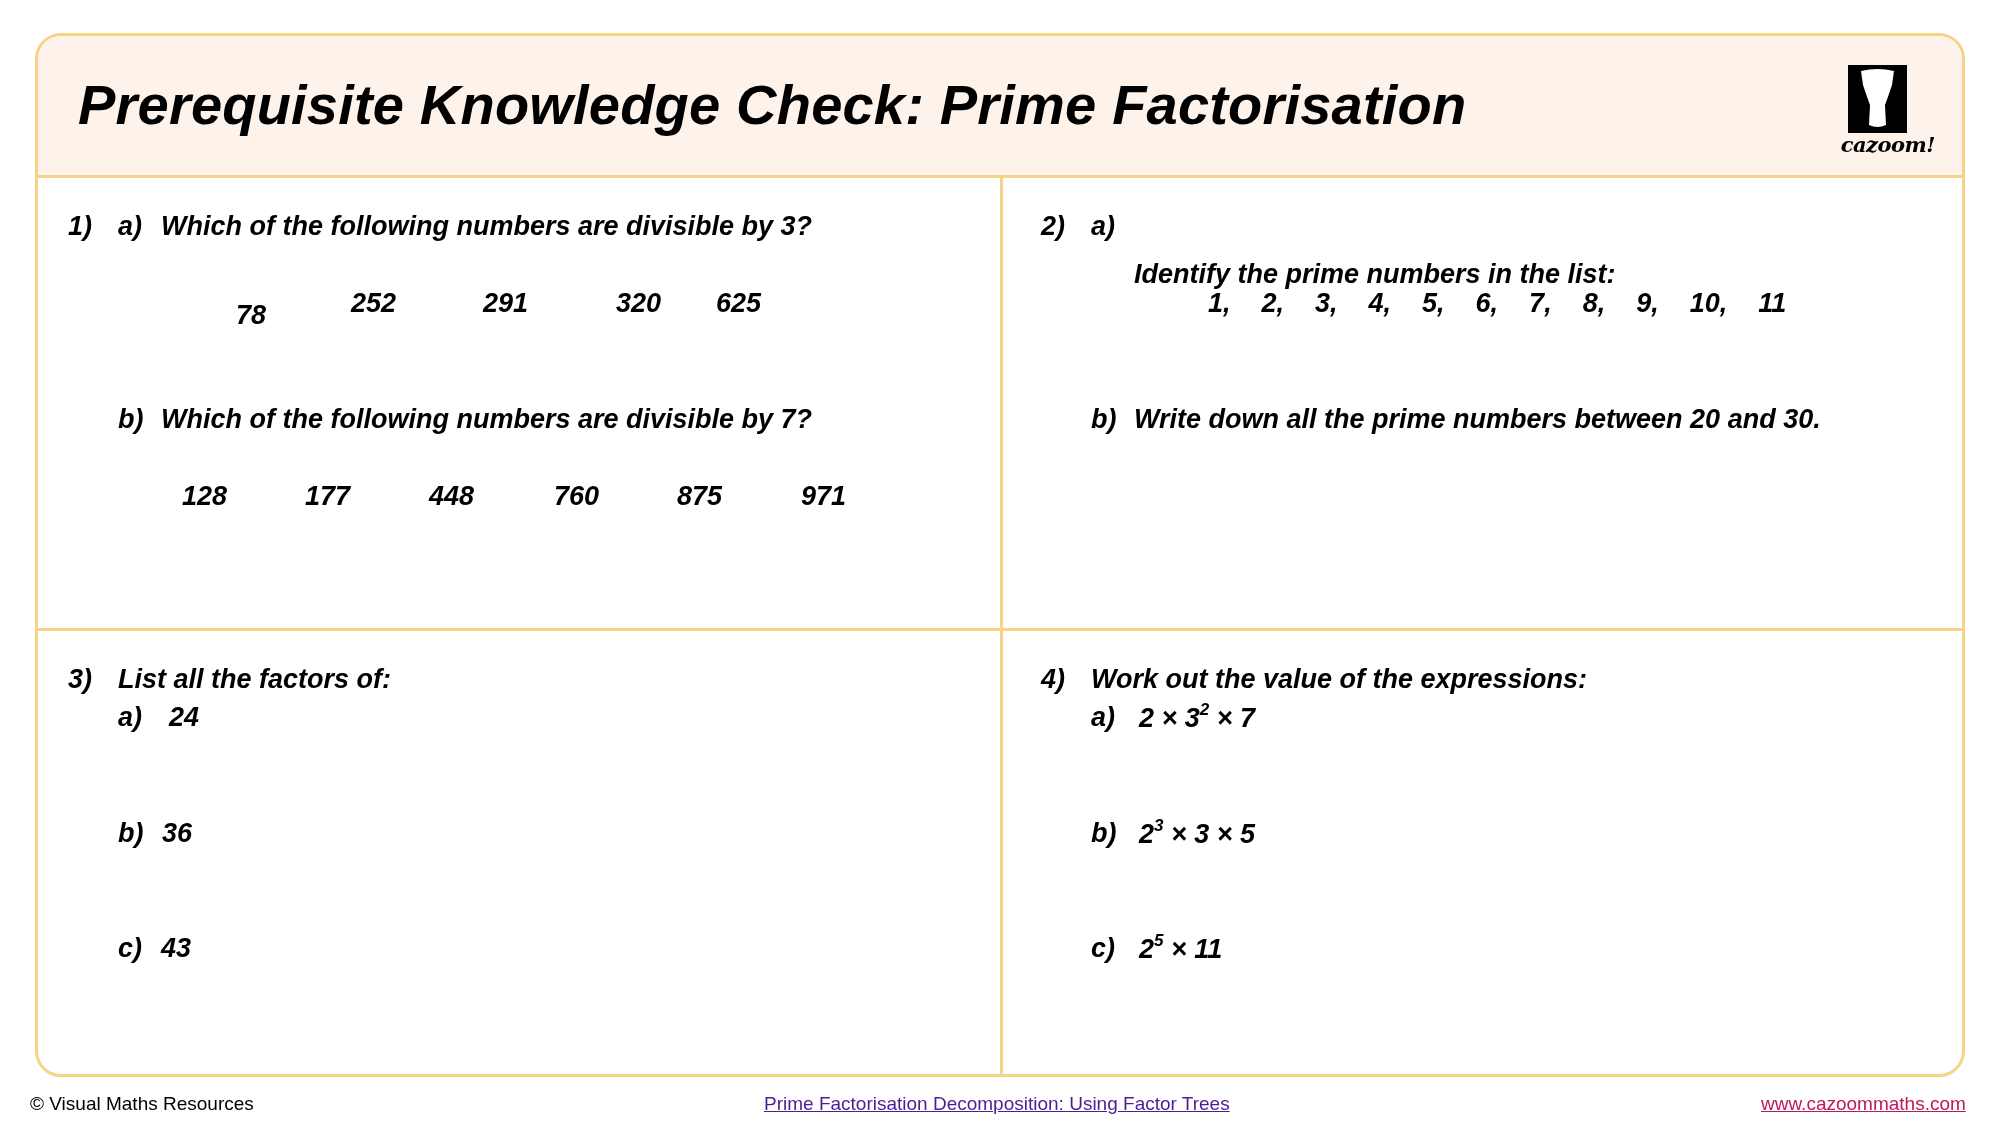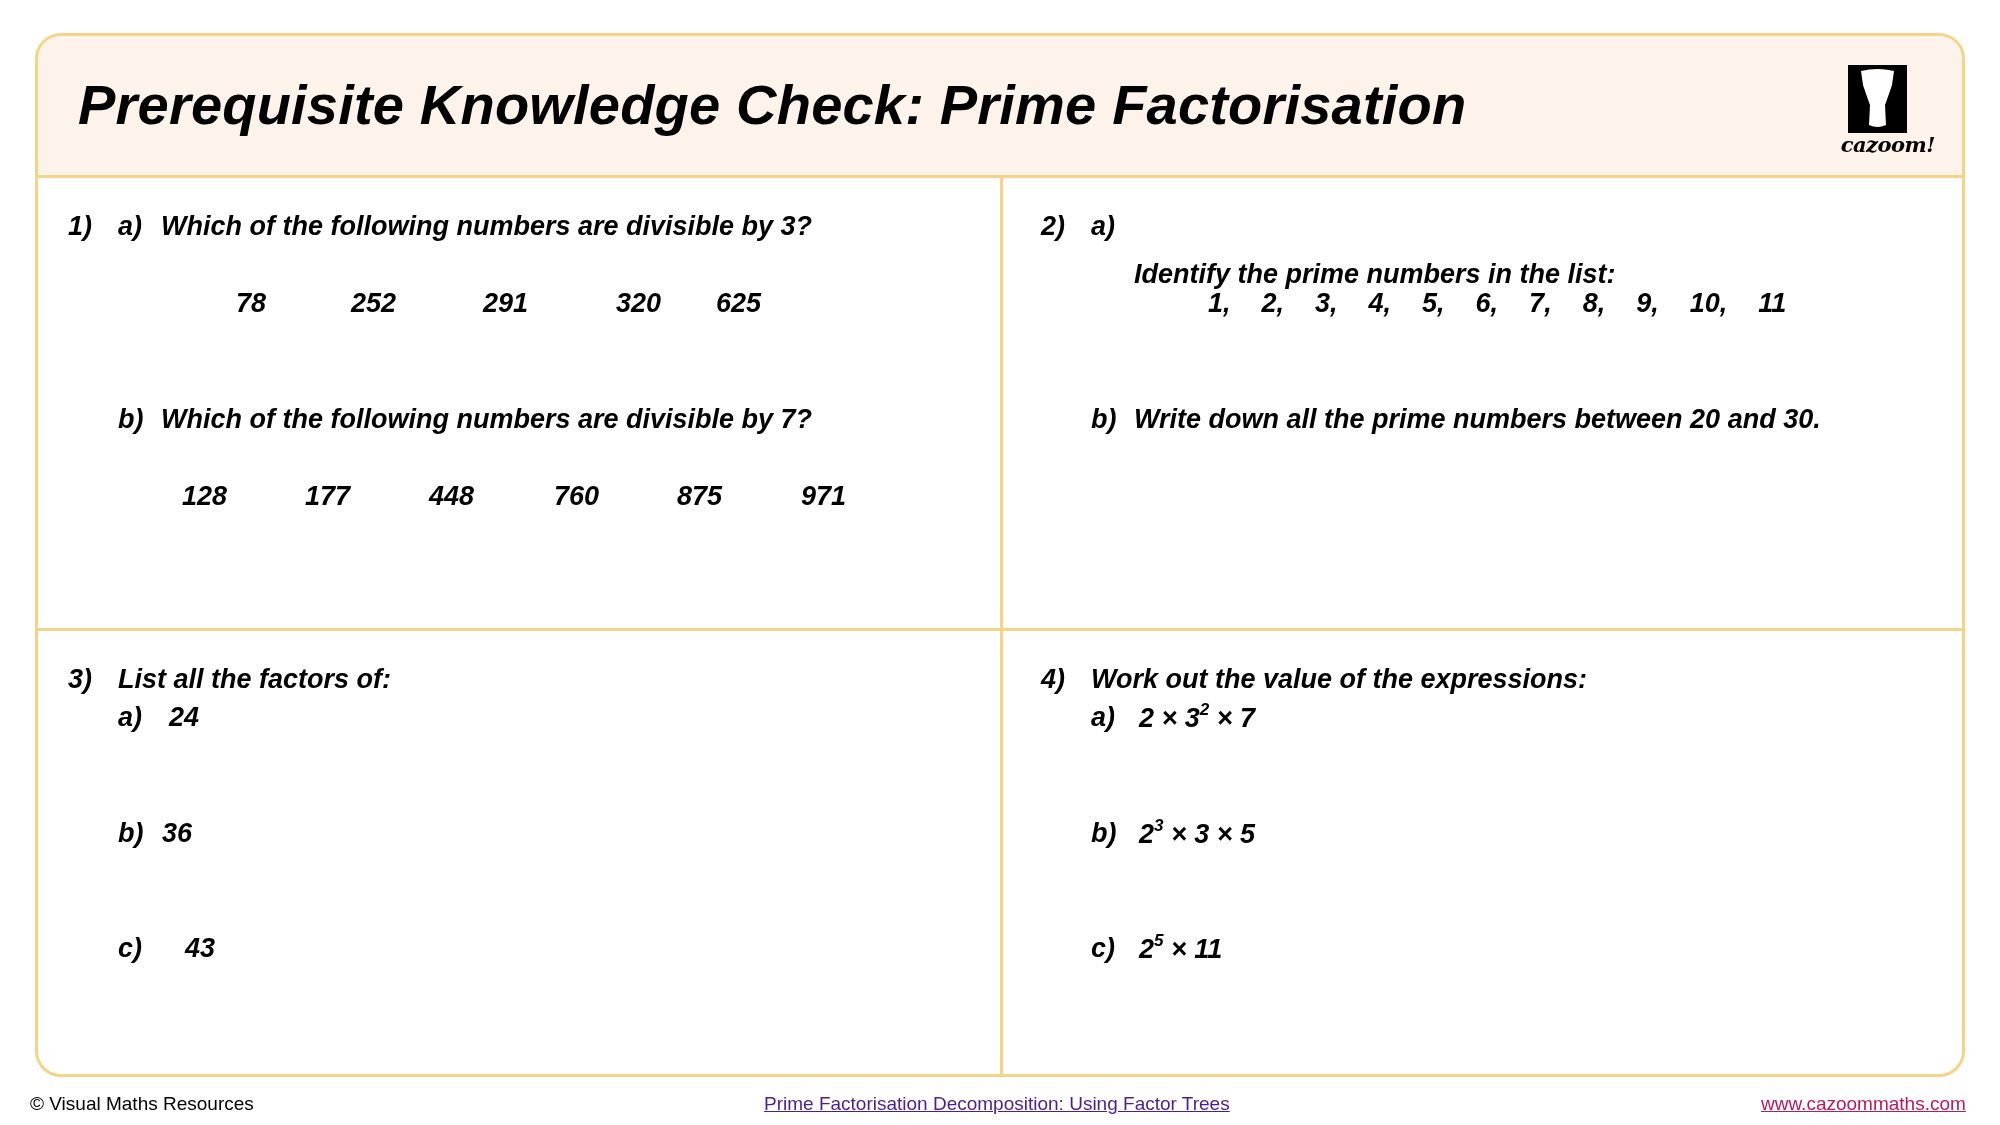--- a/index.html
+++ b/index.html
@@ -53,21 +53,21 @@
     </div>
   </div>
 
   <div class="vdivider"></div>
   <div class="hdivider"></div>
 
   <div>
     <span class="q" style="left:30px; top:175px;">1)</span>
     <span class="q" style="left:80px; top:175px;">a)</span>
     <span class="q" style="left:123px; top:175px;">Which of the following numbers are divisible by 3?</span>
-    <span class="num" style="left:198px; top:252px;">78</span>
+    <span class="num" style="left:198px; top:264px;">78</span>
     <span class="num" style="left:313px; top:252px;">252</span>
     <span class="num" style="left:445px; top:252px;">291</span>
     <span class="num" style="left:578px; top:252px;">320</span>
     <span class="num" style="left:678px; top:252px;">625</span>
 
     <span class="q" style="left:80px; top:368px;">b)</span>
     <span class="q" style="left:123px; top:368px;">Which of the following numbers are divisible by 7?</span>
     <span class="num" style="left:144px; top:445px;">128</span>
     <span class="num" style="left:267px; top:445px;">177</span>
     <span class="num" style="left:391px; top:445px;">448</span>
@@ -86,21 +86,21 @@
   </div>
 
   <div>
     <span class="q" style="left:30px; top:628px;">3)</span>
     <span class="q" style="left:80px; top:628px;">List all the factors of:</span>
     <span class="q" style="left:80px; top:666px;">a)</span>
     <span class="q" style="left:131px; top:666px;">24</span>
     <span class="q" style="left:80px; top:782px;">b)</span>
     <span class="q" style="left:124px; top:782px;">36</span>
     <span class="q" style="left:80px; top:897px;">c)</span>
-    <span class="q" style="left:123px; top:897px;margin-left:24px;">43</span>
+    <span class="q" style="left:123px; top:897px;">43</span>
   </div>
 
   <div>
     <span class="q" style="left:1003px; top:628px;">4)</span>
     <span class="q" style="left:1053px; top:628px;">Work out the value of the expressions:</span>
 
     <span class="q" style="left:1053px; top:666px;">a)</span>
     <span class="q" style="left:1101px; top:666px; white-space:pre;"><span>2 × 3</span><sup>2</sup><span> × 7</span></span>
 
     <span class="q" style="left:1053px; top:782px;">b)</span>

